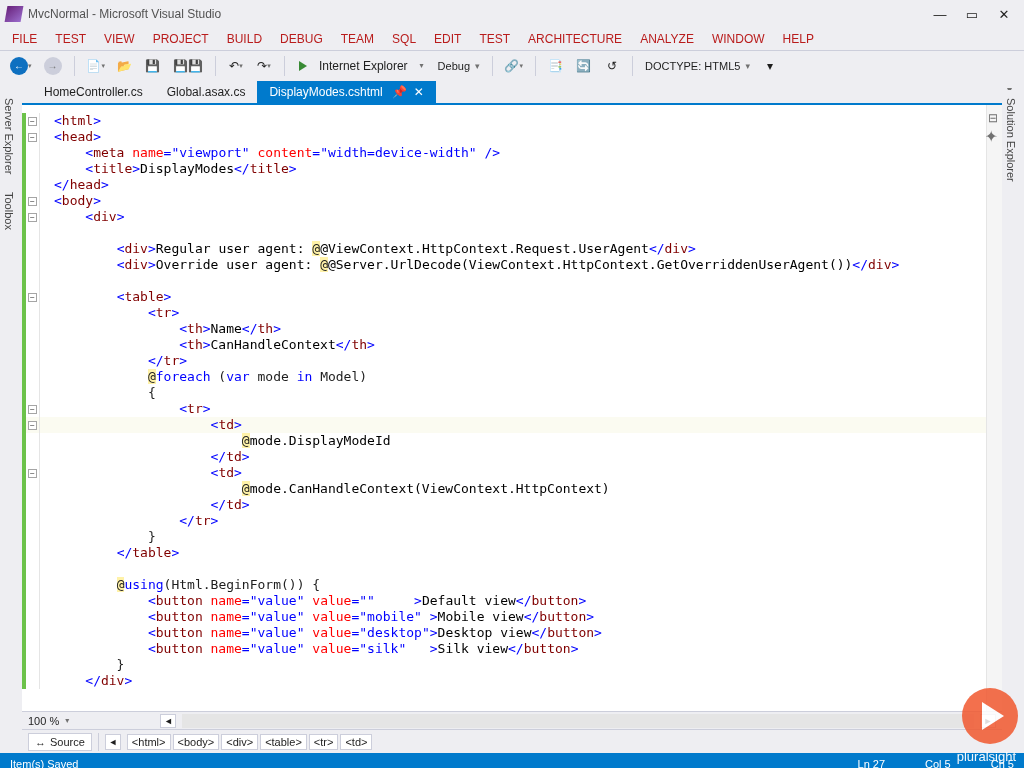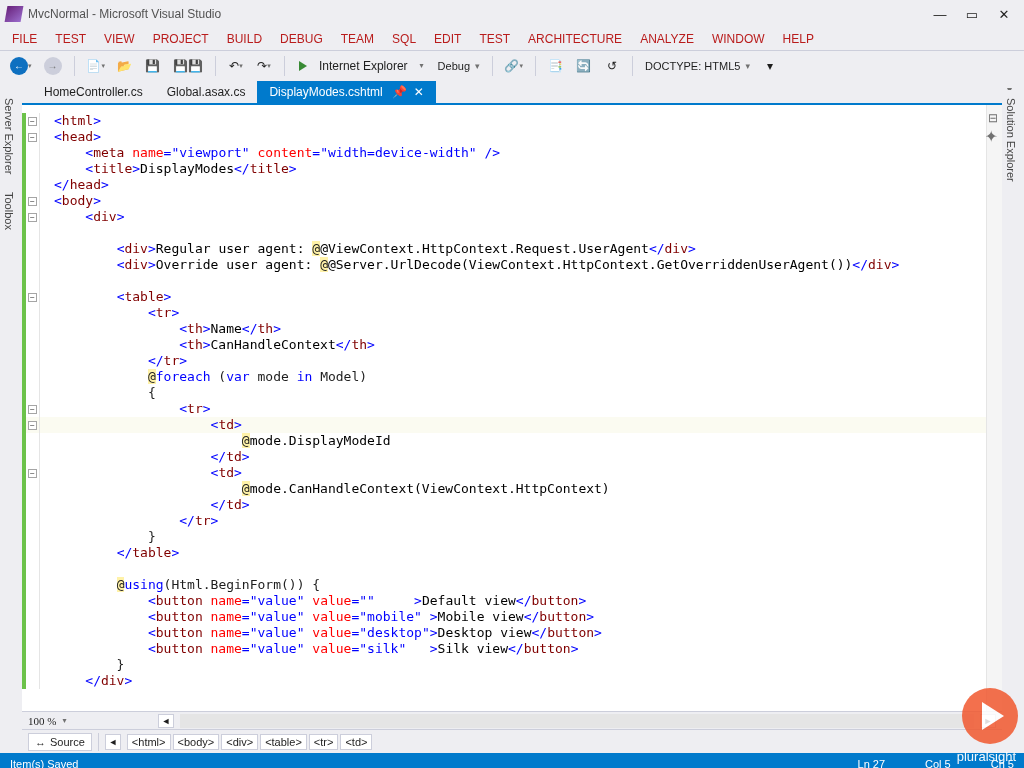--- a/index.html
+++ b/index.html
@@ -154,21 +154,20 @@
 
 .zoom-row {
   height: 18px;
   background: #eeeef2;
   display: flex;
   align-items: center;
   padding: 0 6px;
   font-size: 11px;
   gap: 6px;
   border-top: 1px solid #cccedb;
-  font-family: Liberation Serif, serif;
 }
 .zoom-row .arrowbtn { border: 1px solid #cccedb; background: #fff; width: 16px; height: 14px; font-size: 9px; display: flex; align-items: center; justify-content: center; }
 
 .breadcrumb-row {
   height: 24px;
   background: #eeeef2;
   display: flex;
   align-items: center;
   padding: 0 6px;
   border-top: 1px solid #cccedb;

